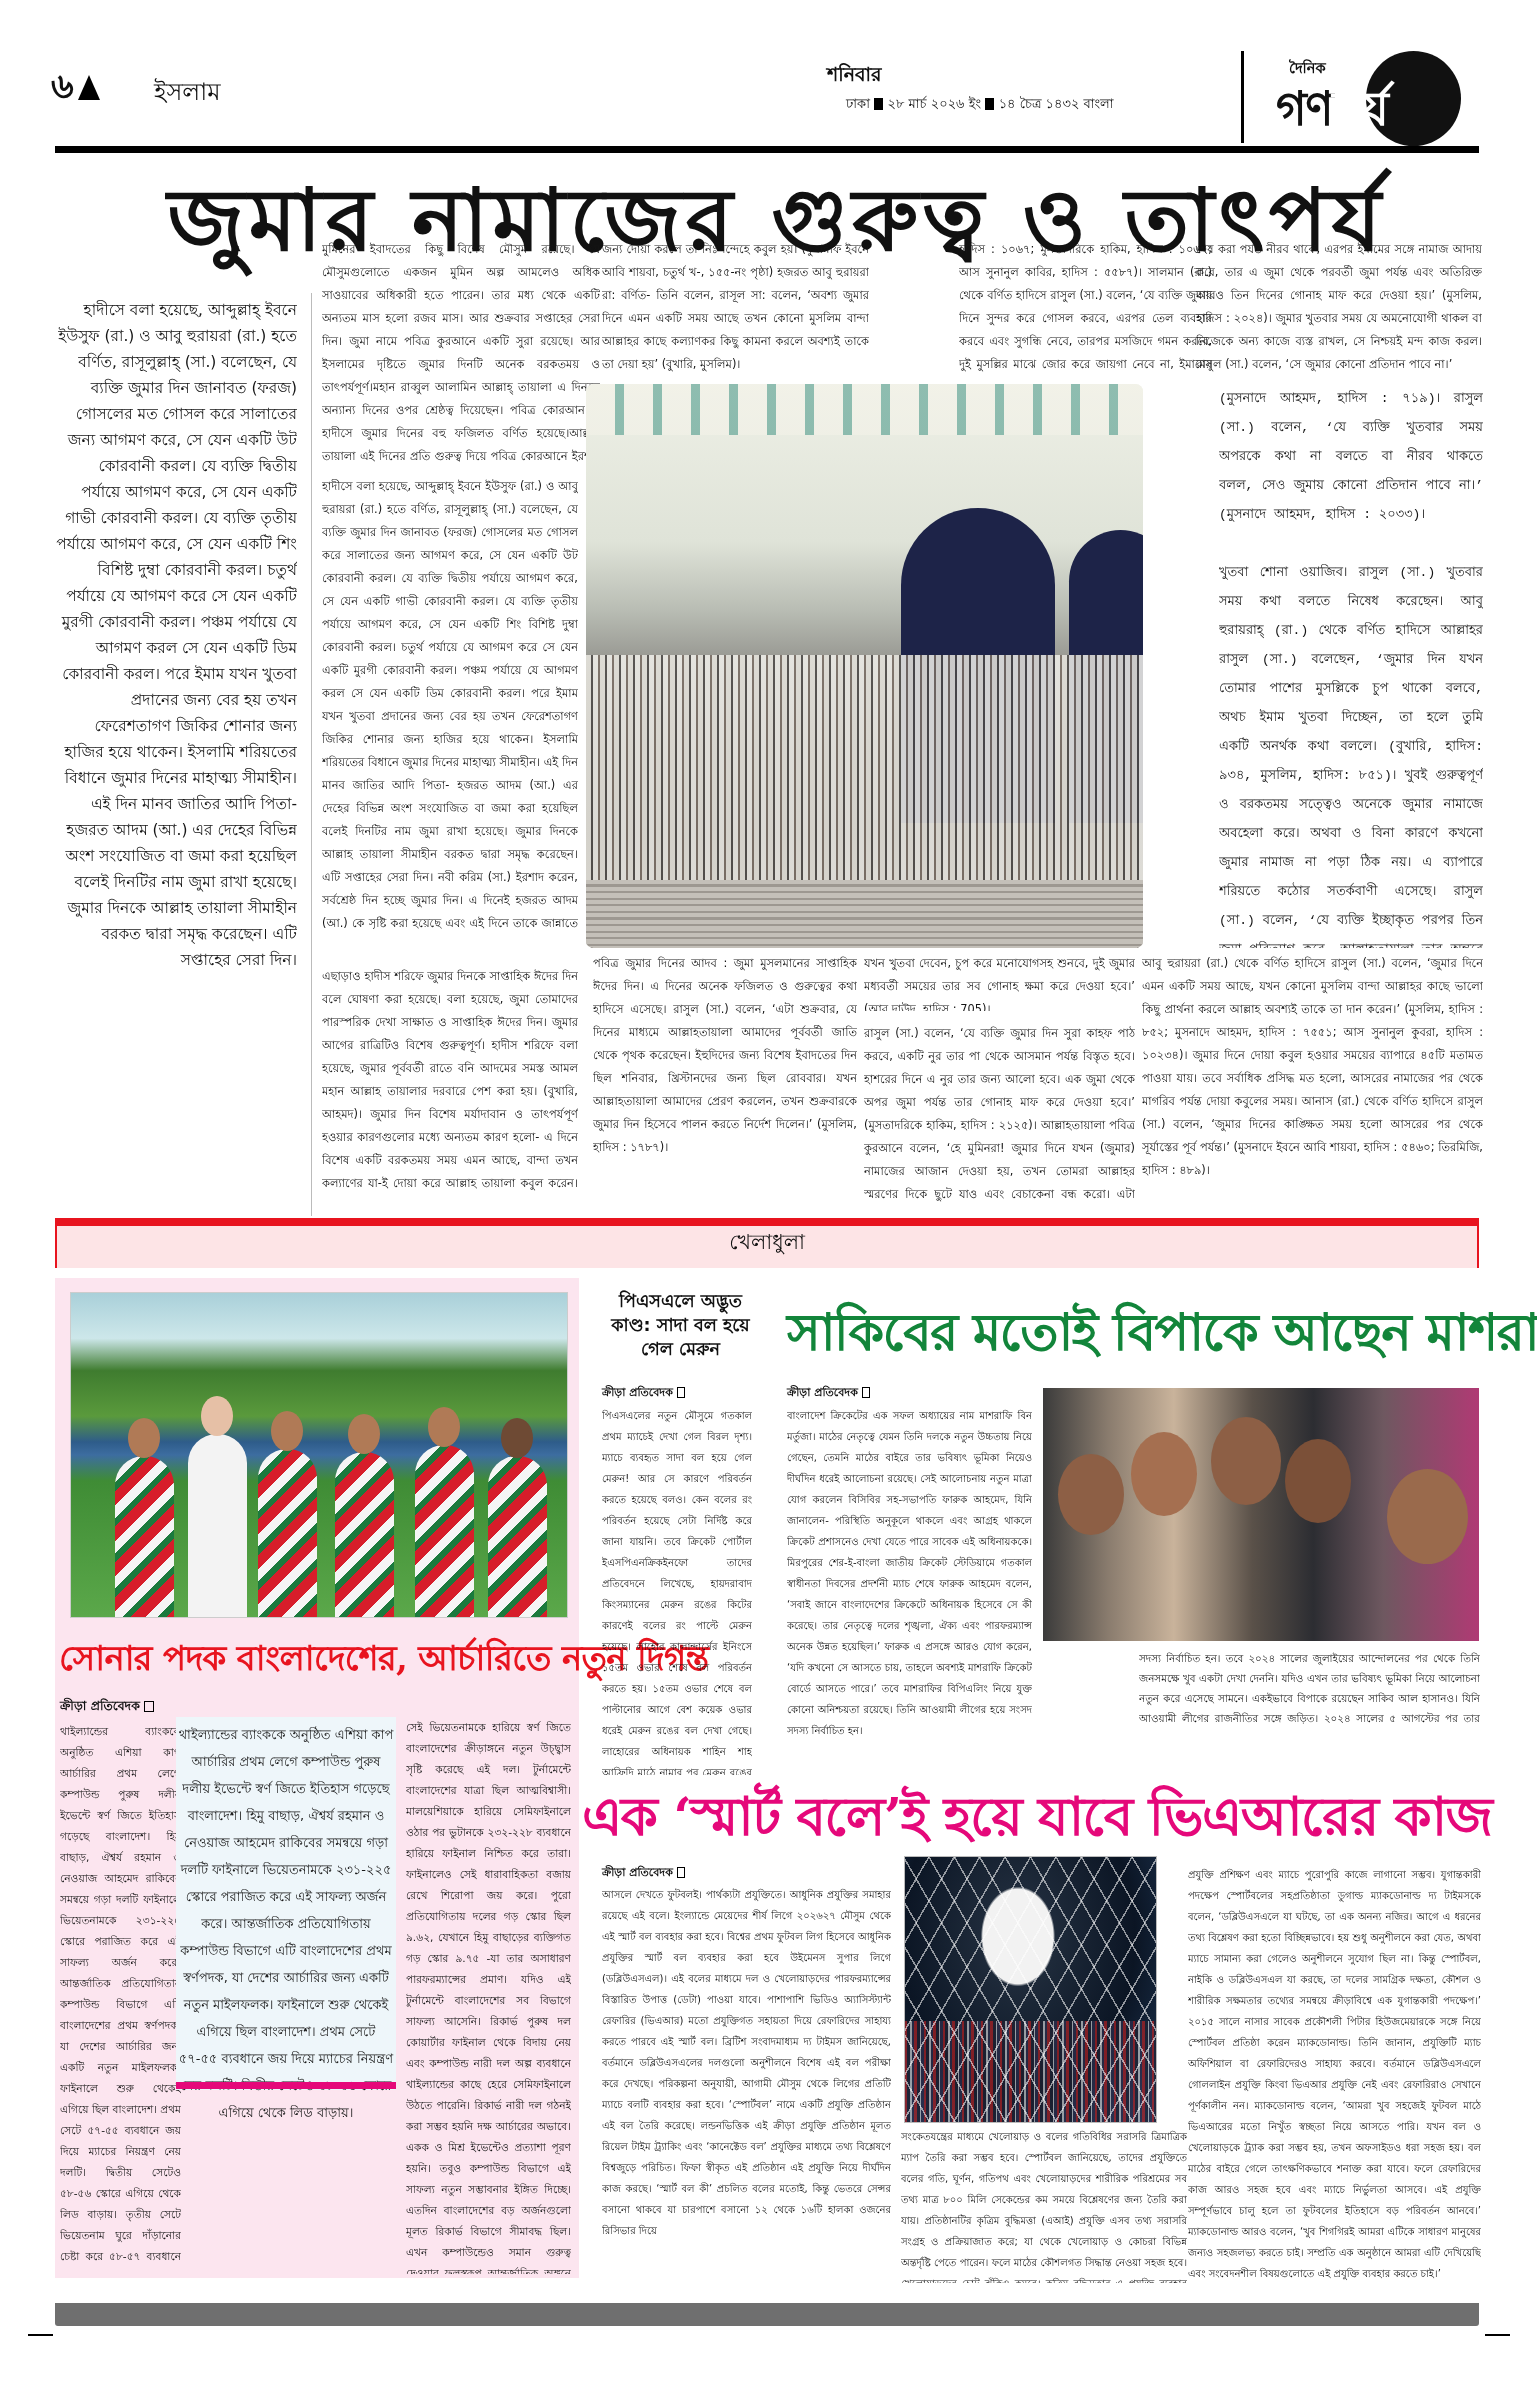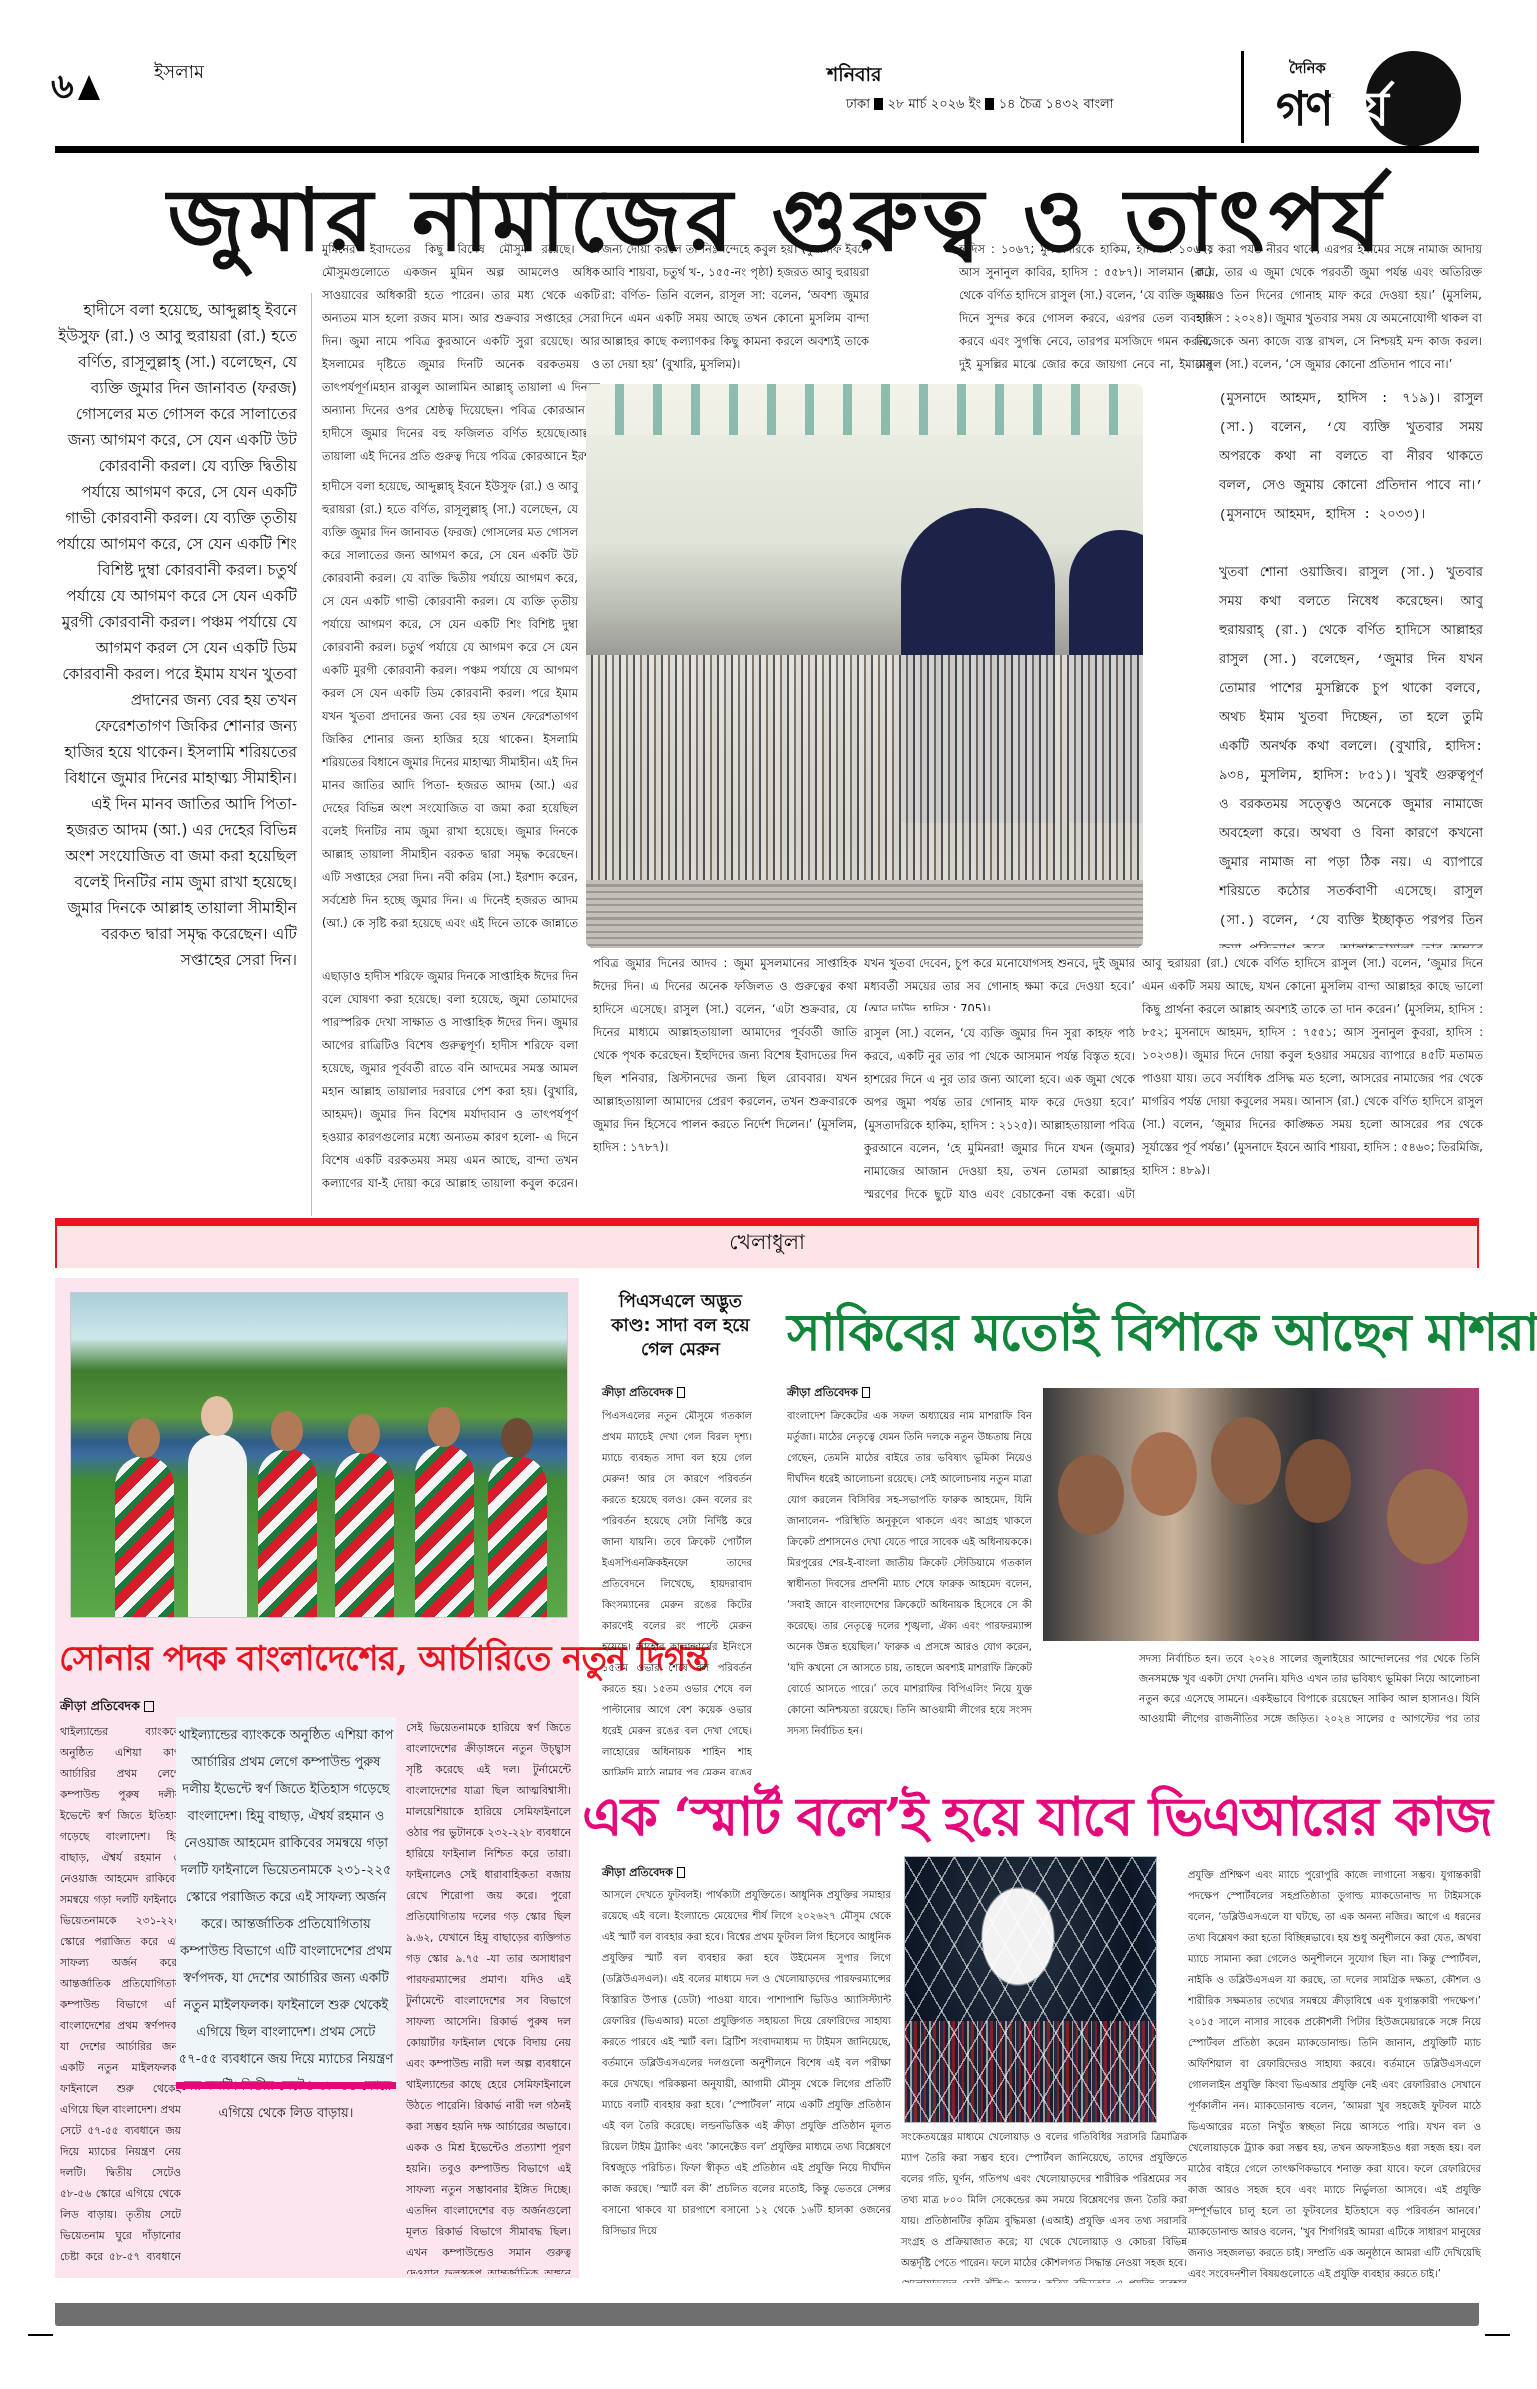--- a/index.html
+++ b/index.html
@@ -6,21 +6,21 @@
   html, body { width: 1538px; height: 2389px; background: #ffffff; overflow: hidden; }
   body { position: relative; font-family: "DejaVu Sans", sans-serif; color: #111; }
 
   .abs { position: absolute; }
   .txt { font-size: 12.4px; line-height: 23.4px; text-align: justify; color: #151515; overflow: hidden; }
   .txt-sm { font-size: 11px; line-height: 21px; text-align: justify; color: #151515; overflow: hidden; }
 
   
   .page-no { left: 51px; top: 59px; font-size: 35px; font-weight: bold; }
   .page-no .tri { display: inline-block; width: 0; height: 0; border-left: 11px solid transparent; border-right: 11px solid transparent; border-bottom: 25px solid #000; margin-left: 4.4px; vertical-align: -1.5px; }
-  .section-label { left: 154px; top: 58px; font-size: 18px; }
+  .section-label { left: 154px; top: 73px; font-size: 24px; }
   .day-label { left: 827px; top: 60px; font-size: 19px; font-weight: bold; }
   .date-line { left: 846px; top: 94px; font-size: 13px; }
   .date-line .sq { display: inline-block; width: 8.8px; height: 11.7px; background: #000; margin: 0 4.4px; vertical-align: -1.5px; }
   .masthead-divider { left: 1241px; top: 51px; width: 2.9px; height: 92px; background: #000; }
   .logo-circle { left: 1366px; top: 51px; width: 95px; height: 95px; border-radius: 50%; background: #111; }
   .logo-dainik { left: 1289px; top: 57px; font-size: 14.6px; font-weight: bold; }
   .logo-name { left: 1276px; top: 73px; font-size: 47px; font-weight: bold; letter-spacing: -1.5px; color: #111; }
   .logo-name .surja { color: #fff; }
   .rule-top { left: 55px; top: 146px; width: 1424px; height: 7.3px; background: #000; }
 

